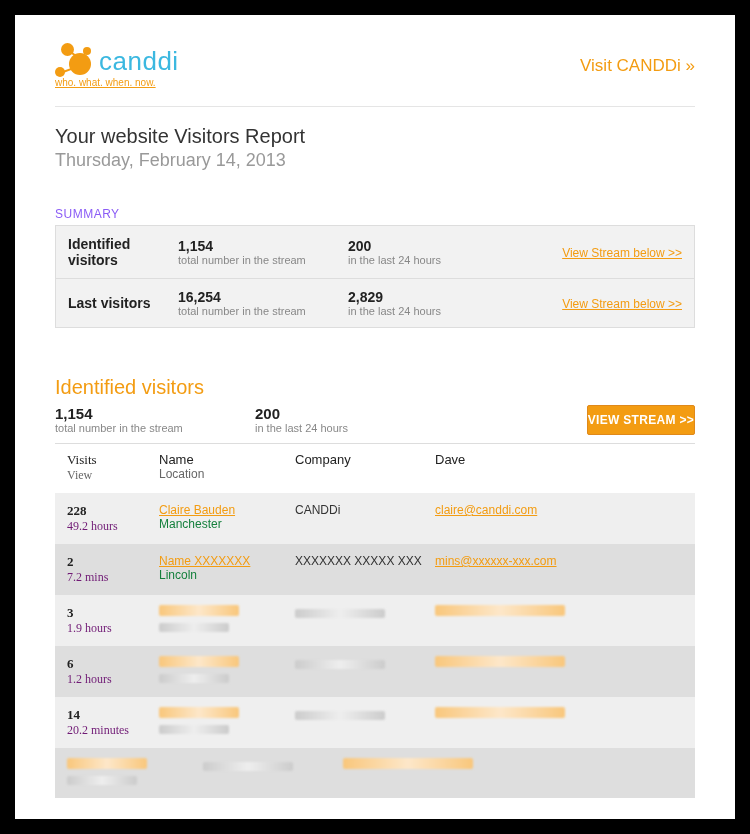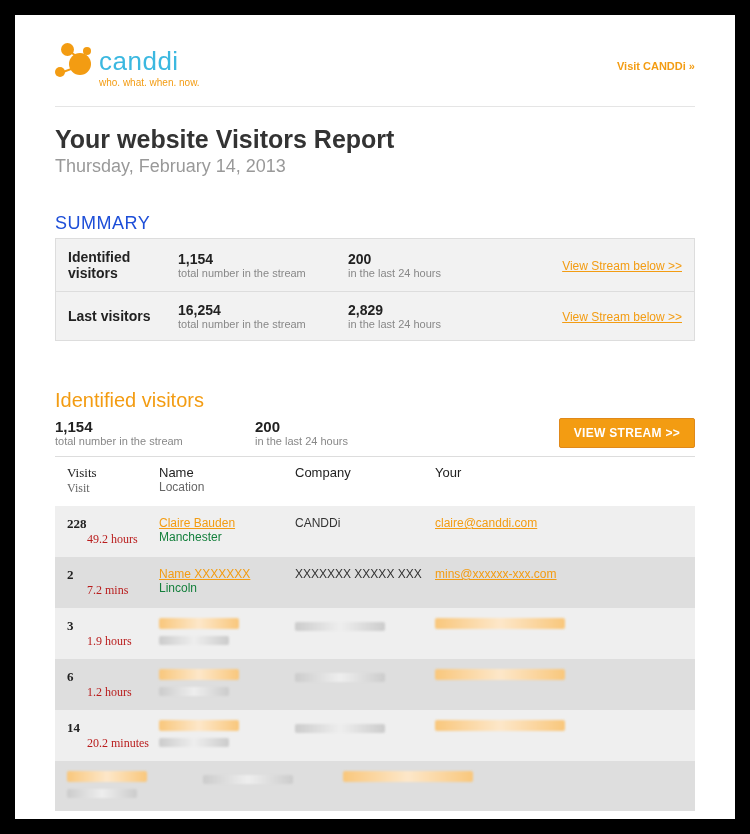--- a/index.html
+++ b/index.html
@@ -31,56 +31,56 @@
   .logo-circles { position: relative; width: 40px; height: 36px; }
   .circ { position: absolute; border-radius: 50%; background: #f39c12; }
   .c1 { width: 13px; height: 13px; top: 0; left: 6px; }
   .c2 { width: 22px; height: 22px; top: 10px; left: 14px; }
   .c3 { width: 10px; height: 10px; top: 24px; left: 0; }
   .c4 { width: 8px; height: 8px; top: 4px; left: 28px; }
   .line { position: absolute; background: #f39c12; height: 2px; transform-origin: left center; }
   .l1 { width: 12px; top: 7px; left: 14px; transform: rotate(35deg); }
   .l2 { width: 12px; top: 28px; left: 8px; transform: rotate(-20deg); }
   .logo-text { font-size: 26px; color: #3bb8e0; letter-spacing: 0.5px; font-weight: 400; }
-  .logo-tagline { font-size: 10px; color: #f39c12; margin-left: 44px; margin-top: -2px; }
-  .visit-link { font-size: 11px; color: #f39c12; text-decoration: none; font-weight: bold; }
+  .logo-tagline { font-size: 10px; color: #f39c12; margin-top: -2px; text-decoration: underline; }
+  .visit-link { font-size: 17px; color: #f39c12; text-decoration: none; font-weight: normal; }
   .title-block { margin-top: 18px; }
-  .page-title { font-size: 25px; color: #333; font-weight: 700; }
+  .page-title { font-size: 20px; color: #333; font-weight: 400; }
   .page-date { font-size: 18px; color: #999; font-weight: 400; margin-top: 2px; }
   .summary { margin-top: 36px; }
-  .summary-head { font-size: 18px; color: #1d4ed8; letter-spacing: 0.5px; margin-bottom: 4px; }
+  .summary-head { font-size: 12px; color: #8b5cf6; letter-spacing: 0.5px; margin-bottom: 4px; }
   .summary-box { border: 1px solid #ddd; background: #f2f2f2; }
   .summary-row { display: flex; align-items: center; padding: 10px 12px; }
   .summary-row + .summary-row { border-top: 1px solid #ddd; }
   .srow-label { width: 110px; font-weight: bold; font-size: 14px; color: #222; }
   .srow-col { width: 170px; }
   .srow-col.big { width: 170px; }
   .srow-num { font-weight: bold; color: #222; font-size: 14px; }
   .srow-sub { font-size: 11px; color: #888; }
   .srow-link { flex: 1; text-align: right; }
   .srow-link a { font-size: 12px; color: #f39c12; text-decoration: underline; }
   .section { margin-top: 48px; }
   .section-title { font-size: 20px; color: #f39c12; margin-bottom: 6px; }
   .section-bar { display: flex; align-items: flex-start; padding-bottom: 8px; border-bottom: 1px solid #ddd; }
   .sb-col { min-width: 200px; }
   .sb-col .num { font-weight: bold; font-size: 15px; color: #222; }
   .sb-col .sub { font-size: 11px; color: #888; }
-  .btn { margin-left: auto; background: #f39c12; color: #fff; border: 1px solid #e0891a; padding: 7px 14px; font-size: 12px; font-weight: bold; letter-spacing: 0.3px; cursor: pointer; border-radius: 2px; text-decoration: none; }
+  .btn { margin-left: auto; background: #f39c12; color: #fff; border: 1px solid #e0891a; padding: 7px 0; font-size: 12px; font-weight: bold; letter-spacing: 0.3px; cursor: pointer; border-radius: 2px; text-decoration: none; }
   .thead { display: flex; padding: 8px 12px 10px 12px; }
   .thead div { font-size: 13px; color: #222; }
   .thead .th-sub { font-size: 12px; color: #666; display: block; }
   .col-visits { width: 92px; font-family: Liberation Serif, serif; }
   .col-name { width: 136px; }
   .col-company { width: 140px; }
   .col-email { flex: 1; }
   .trow { display: flex; padding: 10px 12px; font-size: 12px; }
   .trow.alt0 { background: #efefef; }
   .trow.alt1 { background: #dedede; }
   .trow .visits-num { font-weight: bold; color: #222; font-size: 13px; }
-  .trow .visits-time { color: #b91c1c; font-size: 12px; margin-left: 20px; }
+  .trow .visits-time { color: #701a75; font-size: 12px; }
   .trow a { color: #f39c12; text-decoration: underline; }
   .trow .loc { color: #15803d; font-size: 12px; }
   .trow .company { color: #333; font-size: 12px; }
   .blur-orange { display: inline-block; height: 11px; width: 80px; background: linear-gradient(90deg, #f9c77c, #fde7c9, #f9c77c); filter: blur(1px); border-radius: 2px; }
   .blur-grey { display: inline-block; height: 9px; width: 70px; background: linear-gradient(90deg, #ccc, #eee, #ccc); filter: blur(1px); border-radius: 2px; margin-top: 4px; }
   .blur-grey.med { width: 90px; }
 </style>
 </head>
 <body>
 
@@ -149,31 +149,31 @@
       <div class="sb-col">
         <div class="num">200</div>
         <div class="sub">in the last 24 hours</div>
       </div>
       <a href="#" class="btn">VIEW STREAM &gt;&gt;</a>
     </div>
 
     <div class="thead">
       <div class="col-visits">
         <span>Visits</span>
-        <span class="th-sub">Visit</span>
+        <span class="th-sub">View</span>
       </div>
       <div class="col-name">
         <span>Name</span>
         <span class="th-sub">Location</span>
       </div>
       <div class="col-company">
         <span>Company</span>
       </div>
       <div class="col-email">
-        <span>Your</span>
+        <span>Dave</span>
       </div>
     </div>
 
     <div id="rows">
         <div class="trow alt0">
           <div class="col-visits">
             <div class="visits-num">228</div>
             <div class="visits-time">49.2 hours</div>
           </div>
           <div class="col-name"><a href="#">Claire Bauden</a><div class="loc">Manchester</div></div>

